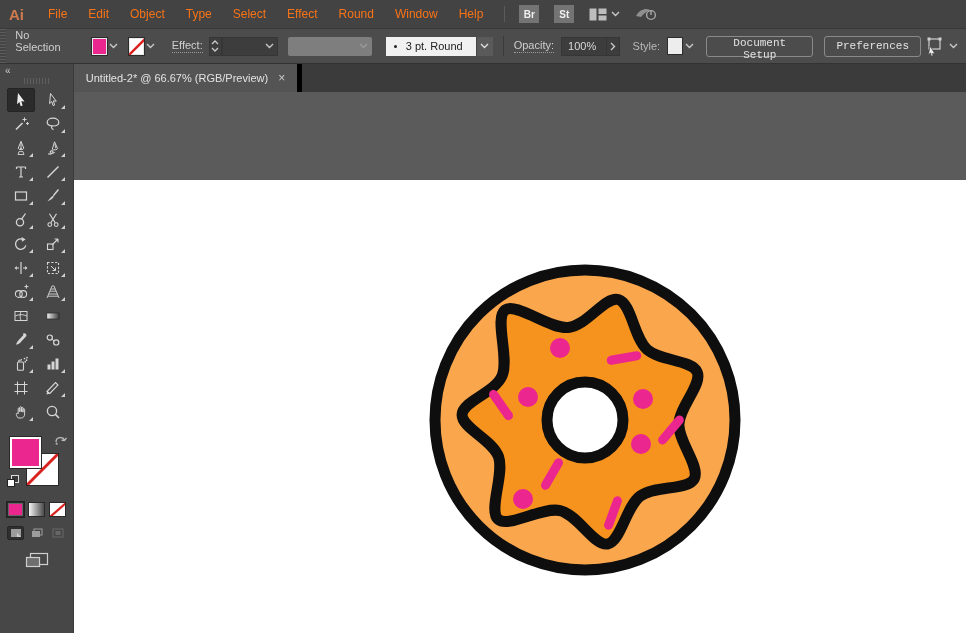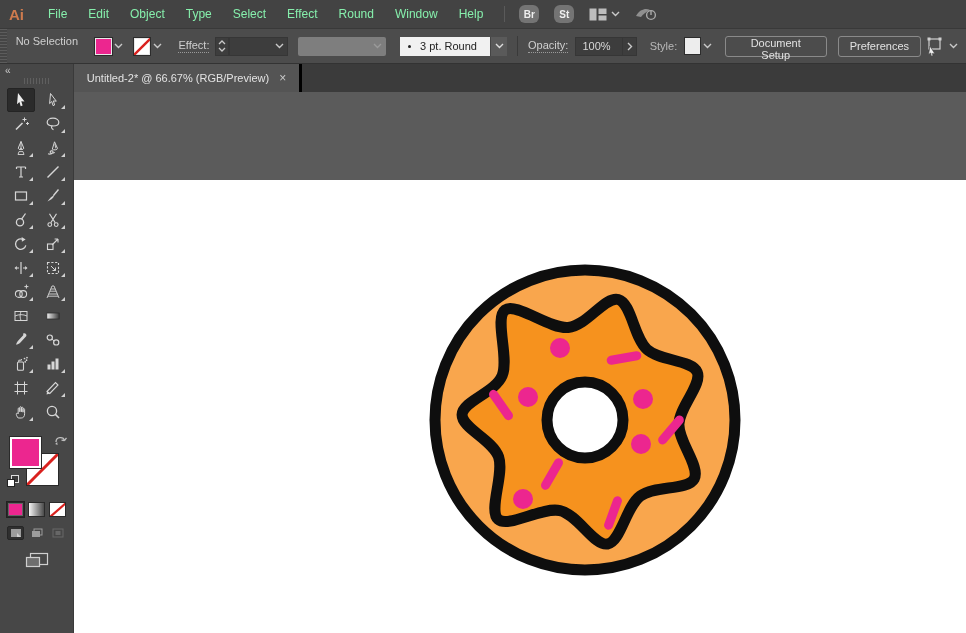--- a/index.html
+++ b/index.html
@@ -4,23 +4,23 @@
 <style>
   * { margin:0; padding:0; box-sizing:border-box; }
   html,body { width:966px; height:633px; overflow:hidden; background:#434343;
               font-family:"Liberation Sans", sans-serif; }
   .app { width:966px; height:633px; display:flex; flex-direction:column; }
 
   
   .menubar { height:29px; background:#434343; border-bottom:1px solid #393939;
              display:flex; align-items:center; padding-left:9px; flex:0 0 auto; }
   .ai-logo { color:#CE7B4E; font-weight:bold; font-size:15px; margin-right:22px; letter-spacing:0; }
-  .menu-item { color:#86efac; font-size:12px; margin-right:17px; padding:2px 2px; cursor:default; }
+  .menu-item { color:#f97316; font-size:12px; margin-right:17px; padding:2px 2px; cursor:default; }
   .mb-sep { width:1px; height:16px; background:#5a5a5a; margin:0 14px 0 2px; }
-  .sq-btn { width:20px; height:18px; background:#747474; border-radius:6px; color:#EFEFEF;
+  .sq-btn { width:20px; height:18px; background:#747474; border-radius:0; color:#EFEFEF;
             font-size:10px; font-weight:bold; display:flex; align-items:center; justify-content:center;
             margin-right:15px; }
   .mb-icon { display:flex; align-items:center; margin-right:14px; }
   .chev { display:inline-block; margin-left:4px; }
 
   
   .controlbar { height:35px; background:#4C4C4C; border-bottom:1px solid #333;
                 display:flex; align-items:center; flex:0 0 auto; position:relative; }
   .cb-grip { width:7px; height:100%; background:repeating-linear-gradient(180deg,#5c5c5c 0 1px,#454545 1px 3px); }
   .cb-label { font-size:11px; color:#CFCFCF; }
@@ -41,21 +41,21 @@
   .brush-chev { width:17px; background:#5a5a5a; border-left:1px solid #444; display:flex; align-items:center; justify-content:center; }
   .cb-sep { width:1px; height:20px; background:#3a3a3a; margin:0 10px; }
   .opacity-field { width:50px; height:19px; background:#3D3D3D; border:1px solid #363636;
                    display:flex; align-items:center; padding-left:6px; margin-left:7px;
                    font-size:11px; color:#D8D8D8; }
   .arrow-btn { width:14px; height:19px; background:#3D3D3D; border:1px solid #363636; border-left:none;
                display:flex; align-items:center; justify-content:center; }
   .style-swatch { width:18px; height:18px; background:#EDEDED; border:1px solid #2c2c2c; margin-left:7px; }
   .cb-btn { height:21px; border:1px solid #8a8a8a; border-radius:3px; background:transparent;
             color:#E2E2E2; font-size:11px; padding:0 11px; margin-left:11px;
-            font-family:Liberation Sans, sans-serif; }
+            font-family:Liberation Mono, monospace; }
   .cb-right { margin-left:auto; display:flex; align-items:center; margin-right:8px; }
 
   
   .main { flex:1; display:flex; min-height:0; }
 
   
   .toolbar { width:74px; background:#474747; border-right:1px solid #3a3a3a; flex:0 0 auto;
              display:flex; flex-direction:column; align-items:center; }
   .tb-collapse { align-self:flex-start; color:#C9C9C9; font-size:10px; padding:1px 0 0 5px; height:13px; line-height:11px; }
   .tb-grip { width:26px; height:6px; margin:1px 0 4px 0;
@@ -77,21 +77,21 @@
   .cbn.sel { outline:1px solid #222; box-shadow:0 0 0 1px #666 inset; }
   .drawmodes { display:flex; gap:4px; margin-top:9px; }
   .dmode { width:17px; height:14px; display:flex; align-items:center; justify-content:center; border-radius:2px; }
   .dmode.sel { background:#2F2F2F; border:1px solid #262626; }
   .dmode.dis { opacity:.38; }
   .screenmode { margin-top:12px; }
 
   
   .content { flex:1; display:flex; flex-direction:column; min-width:0; }
   .tabbar { height:28px; background:#3B3B3B; display:flex; flex:0 0 auto; }
-  .doc-tab { width:228px; background:#545454; border-right:3px solid #000000;
+  .doc-tab { width:228px; background:#545454; border-right:5px solid #000000;
              display:flex; align-items:center; justify-content:center; gap:10px; }
   .tab-title { font-size:11px; color:#E3E3E3; }
   .tab-close { font-size:12px; color:#C9C9C9; line-height:1; }
   .canvas { flex:1; position:relative; background:#FFFFFF; overflow:hidden; }
   .pasteboard { position:absolute; left:0; top:0; width:100%; height:88px; background:#5B5B5B; }
   #artwork-svg { position:absolute; left:351px; top:168px; }
 </style>
 </head>
 <body>
 

